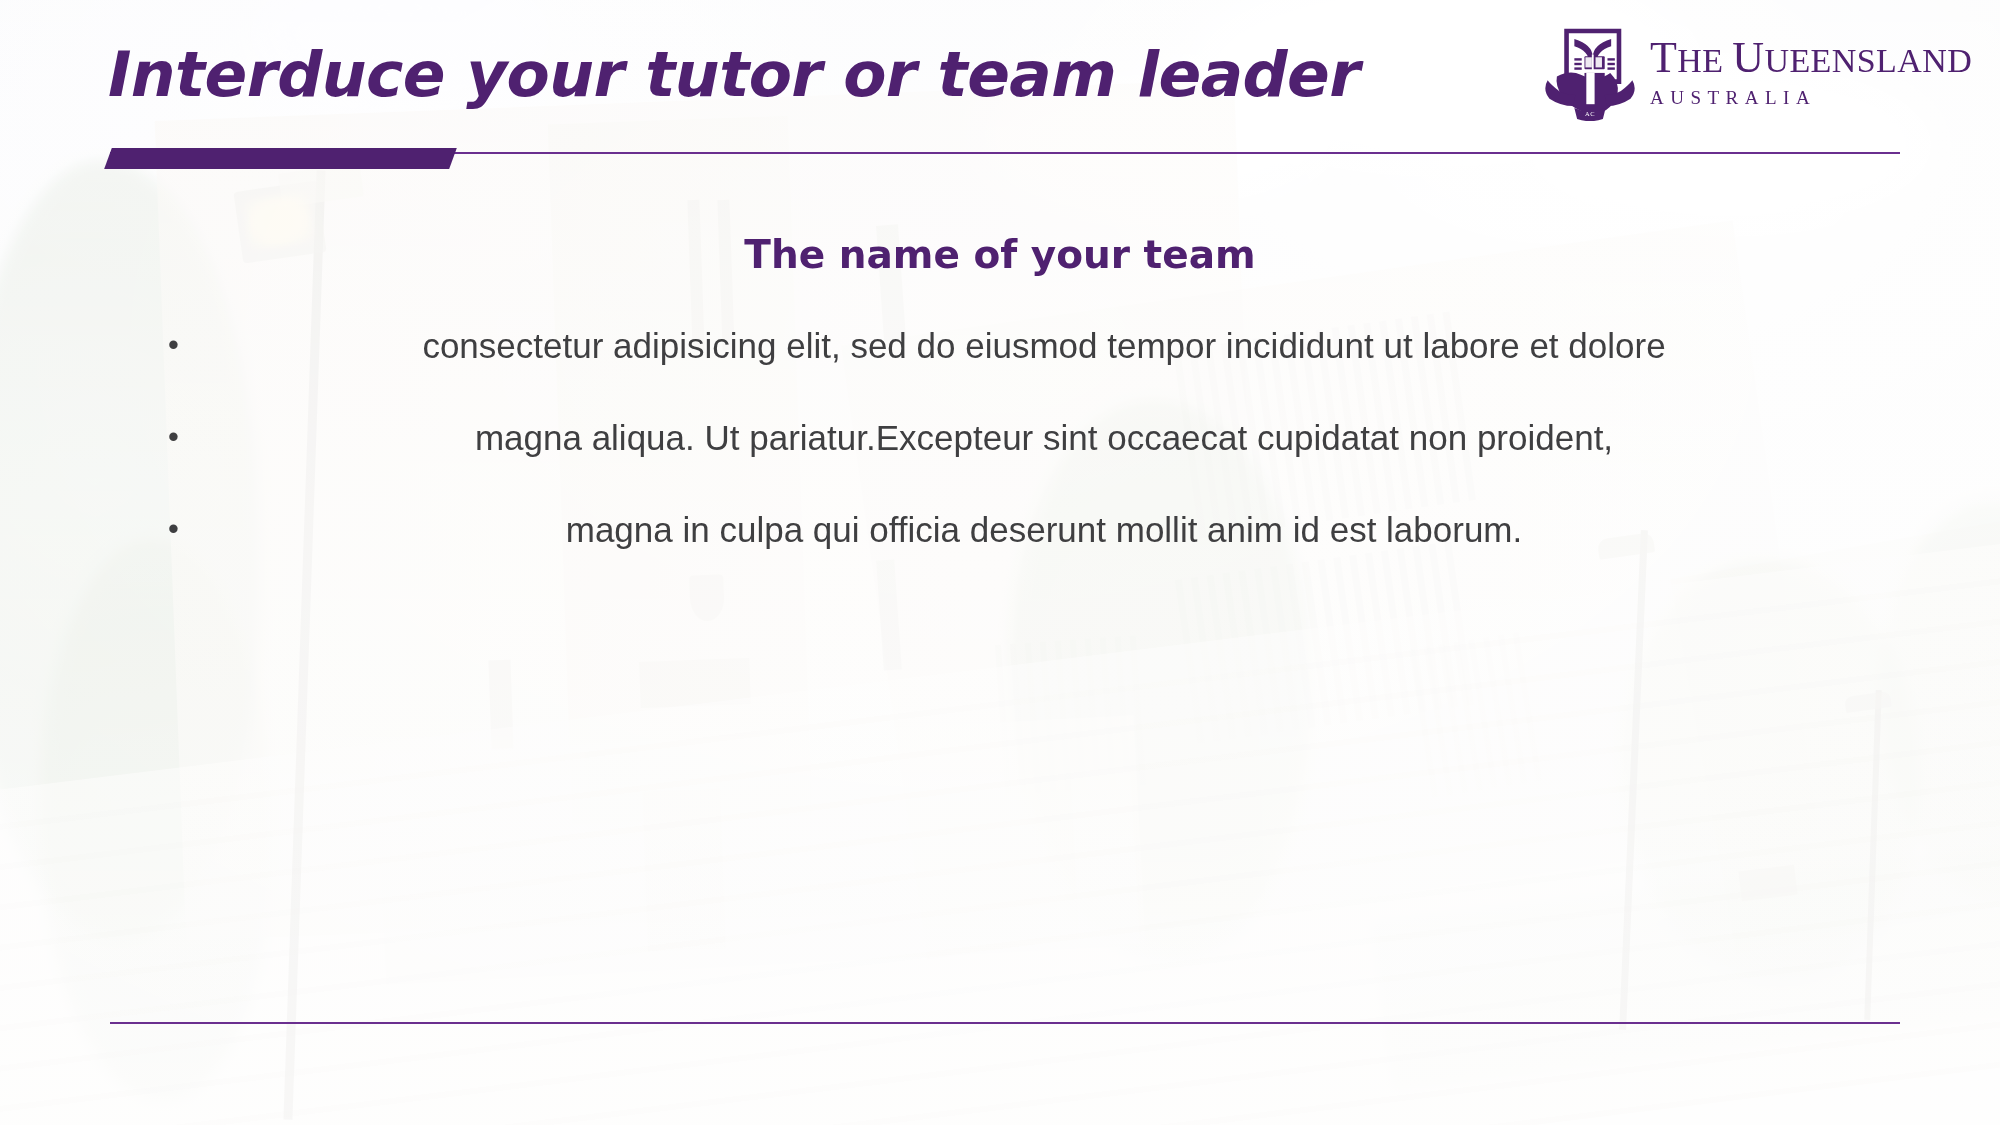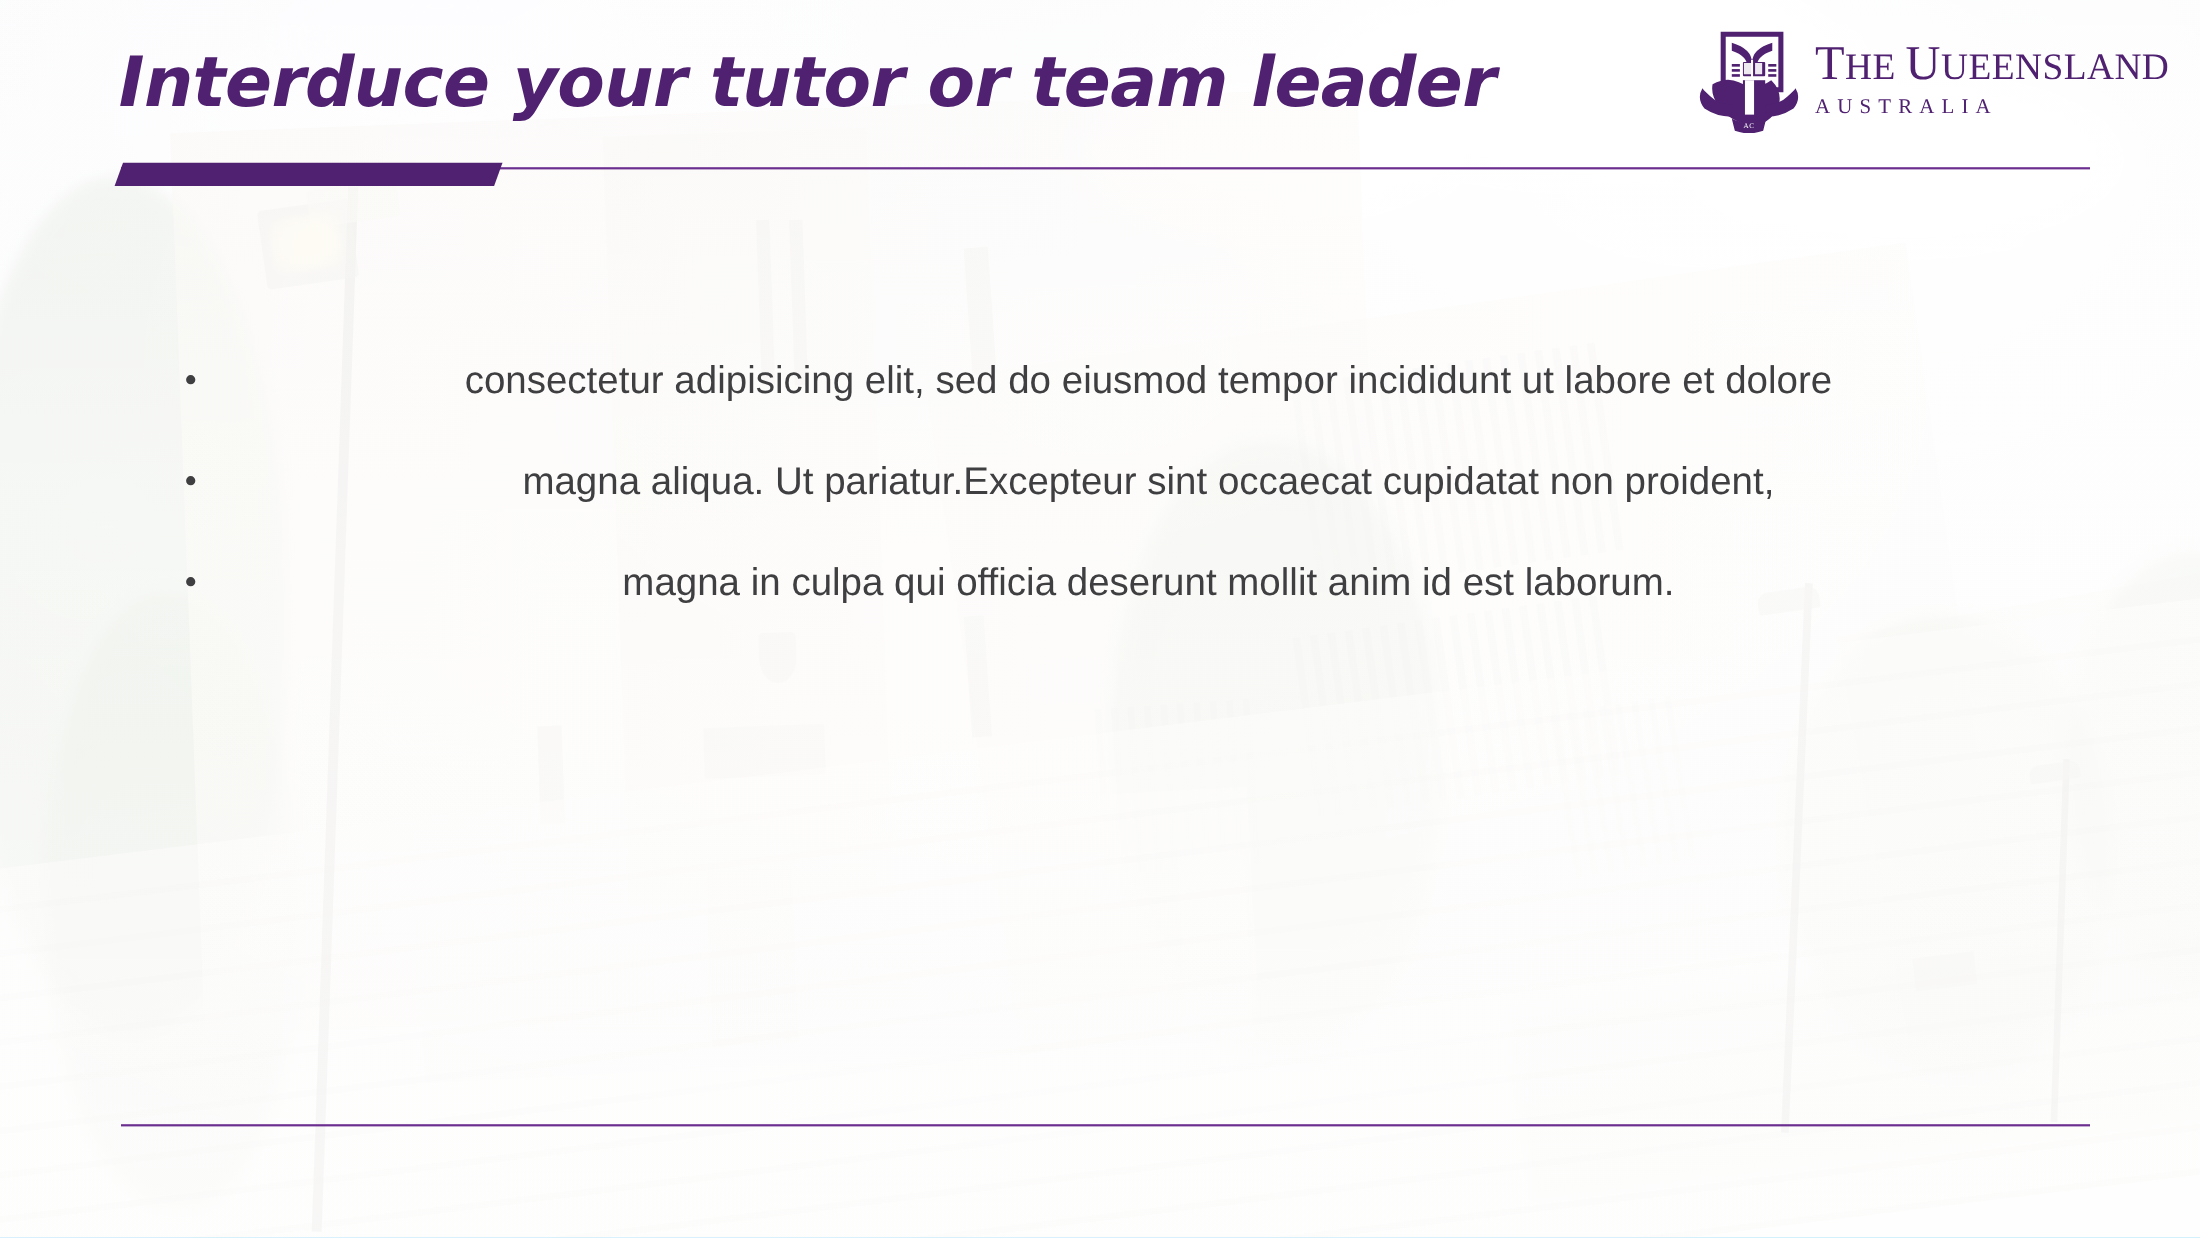--- a/index.html
+++ b/index.html
@@ -533,20 +533,21 @@
           <path d="M33 92 q17 8 34 0 l-3 12 q-14 5 -28 0 z"></path>
         </g>
         <text x="50" y="101" font-family="Liberation Serif, serif" font-size="7" fill="#ffffff" text-anchor="middle" letter-spacing="0.5">AC</text>
       </svg>
       <div class="logo-words">
         <div class="logo-l1"><span class="cap">T</span><span>HE </span><span class="cap">U</span><span>UEENSLAND</span></div>
         <div class="logo-l3">AUSTRALIA</div>
       </div>
     </div>
 
+    <div class="subtitle">The name of your team</div>
 
     <div class="bullets">
       <div class="bullet">
         <span class="dot">•</span>
         <span class="btext">consectetur adipisicing elit, sed do eiusmod tempor incididunt ut labore et dolore</span>
       </div>
       <div class="bullet">
         <span class="dot">•</span>
         <span class="btext">magna aliqua. Ut pariatur.Excepteur sint occaecat cupidatat non proident,</span>
       </div>

